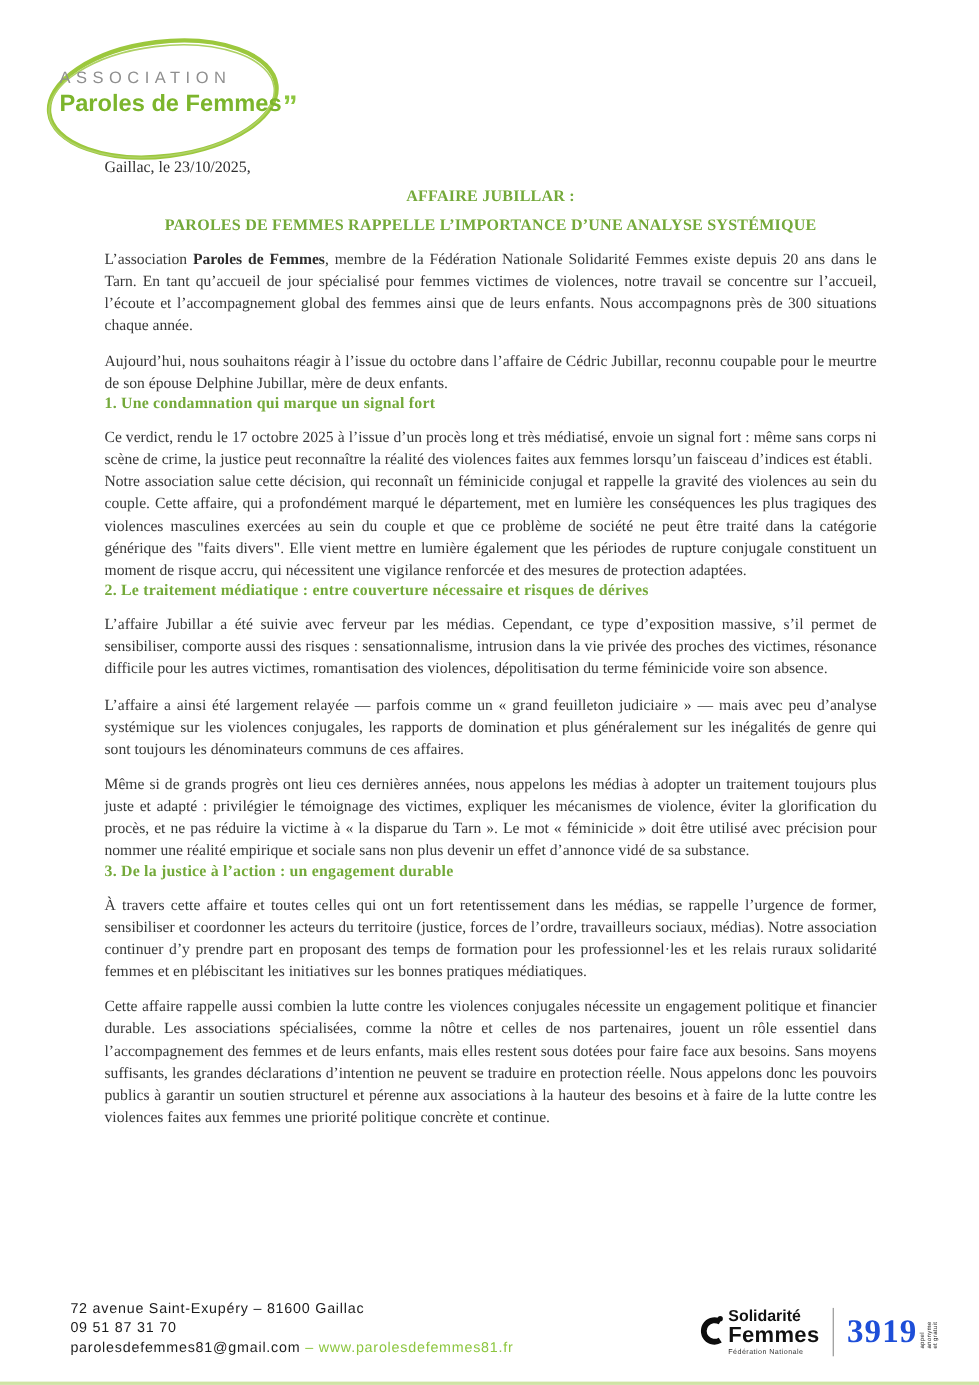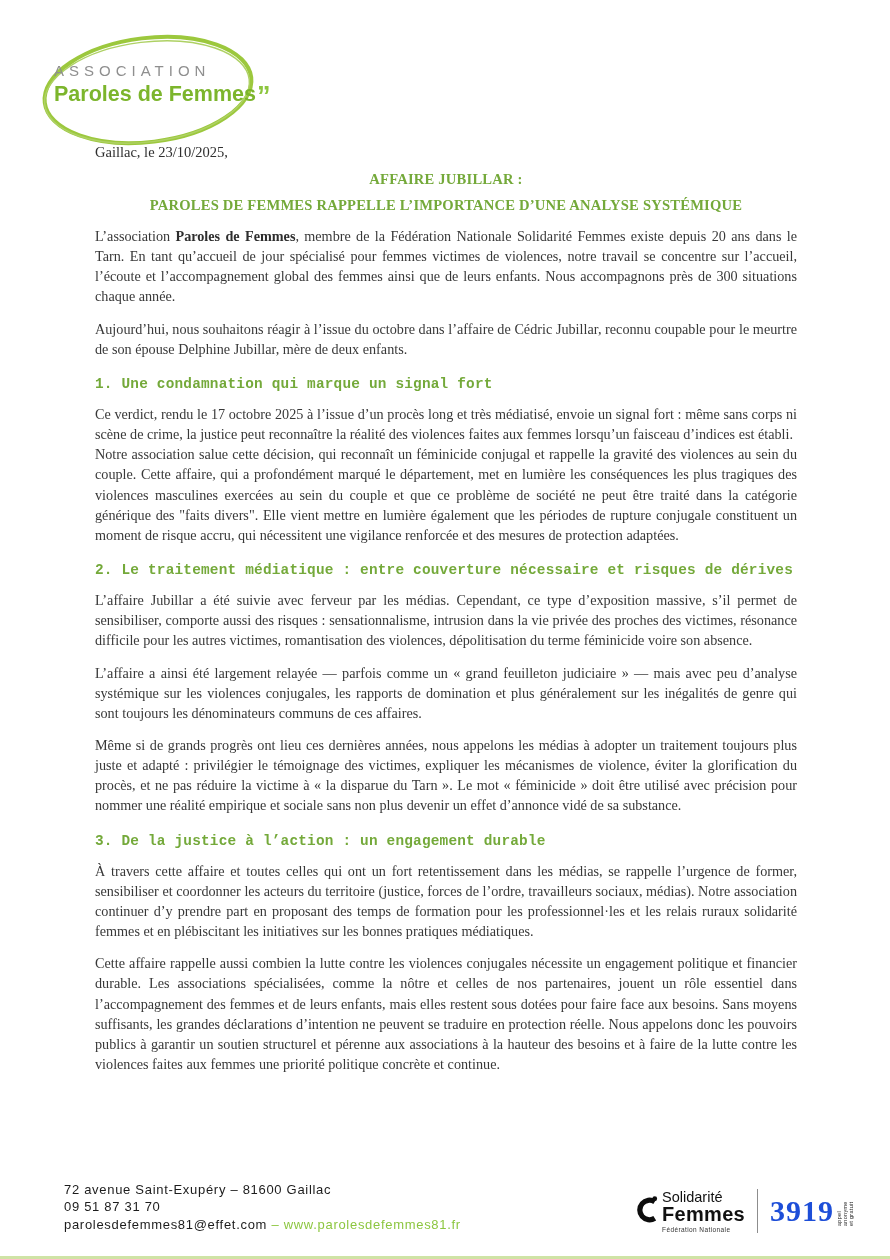--- a/index.html
+++ b/index.html
@@ -37,42 +37,42 @@
     text-align:center; color:#74a93a; font-weight:bold; font-size:14.6px;
     margin:9px 0 9px 0; letter-spacing:0.2px;
   }
   p.para {
     font-size:14.2px; line-height:1.42; text-align:justify;
     margin-top:12px; color:#383838;
   }
   p.para.tight { margin-top:0; }
   .section-heading {
     color:#74a93a; font-weight:bold; font-size:14.4px;
-    margin-top:17px; margin-bottom:2px; letter-spacing:0.2px;font-family:Liberation Mono, monospace;
+    margin-bottom:2px; letter-spacing:0.2px;
   }
   strong.inline-bold { font-weight:bold; color:#2e2e2e; }
 
   
   .footer {
     position:absolute; left:64px; right:30px; bottom:26px;
     display:flex; justify-content:space-between; align-items:flex-end;
   }
   .footer-contact {
     font-family:"Liberation Sans", sans-serif;
     font-size:13px; letter-spacing:0.7px; line-height:17.5px; color:#1c1c1c;
   }
   .footer-org { font-weight:bold; font-size:13.5px; letter-spacing:0.8px; color:#111; }
   .footer-link { color:#8cc63f; text-decoration:none; }
   .footer-sep { color:#8cc63f; }
 
   .footer-logos { display:flex; align-items:center; gap:12px; padding-right:6px; }
   .sf-logo { display:flex; align-items:flex-start; gap:2px; }
   .sf-mark { margin-top:4px; }
   .sf-text { font-family:"Liberation Sans", sans-serif; color:#111; }
-  .sf-line1 { font-size:14.5px; font-weight:400; line-height:15px; }
+  .sf-line1 { font-size:14.5px; font-weight:700; line-height:15px; }
   .sf-line2 { font-size:20px; font-weight:bold; line-height:19px; letter-spacing:0.3px; }
   .sf-sub { font-size:6.5px; letter-spacing:0.4px; color:#333; margin-top:2px; }
   .logo-divider { width:1px; height:44px; background:#8d8d8d; }
   .helpline { display:flex; align-items:center; }
   .helpline-number {
     font-family:Liberation Serif, serif; font-weight:bold;
     font-size:30px; color:#1d4ed8; letter-spacing:1px; line-height:30px;
   }
   .helpline-caption {
     font-family:"Liberation Sans", sans-serif; font-size:5.5px; color:#222;
@@ -123,21 +123,21 @@
 
     <div class="section-heading">3. De la justice à l’action : un engagement durable</div>
     <p class="para">À travers cette affaire et toutes celles qui ont un fort retentissement dans les médias, se rappelle l’urgence de former, sensibiliser et coordonner les acteurs du territoire (justice, forces de l’ordre, travailleurs sociaux, médias). Notre association continuer d’y prendre part en proposant des temps de formation pour les professionnel·les et les relais ruraux solidarité femmes et en plébiscitant les initiatives sur les bonnes pratiques médiatiques.</p>
     <p class="para">Cette affaire rappelle aussi combien la lutte contre les violences conjugales nécessite un engagement politique et financier durable. Les associations spécialisées, comme la nôtre et celles de nos partenaires, jouent un rôle essentiel dans l’accompagnement des femmes et de leurs enfants, mais elles restent sous dotées pour faire face aux besoins. Sans moyens suffisants, les grandes déclarations d’intention ne peuvent se traduire en protection réelle. Nous appelons donc les pouvoirs publics à garantir un soutien structurel et pérenne aux associations à la hauteur des besoins et à faire de la lutte contre les violences faites aux femmes une priorité politique concrète et continue.</p>
   </div>
 
   <div class="footer">
     <div class="footer-contact">
       <div>72 avenue Saint-Exupéry – 81600 Gaillac</div>
       <div>09 51 87 31 70</div>
-      <div><span>parolesdefemmes81@effet.com</span>
+      <div><span>parolesdefemmes81@gmail.com</span>
         <span class="footer-sep">–</span>
         <a href="#" class="footer-link">www.parolesdefemmes81.fr</a></div>
     </div>
 
     <div class="footer-logos">
       <div class="sf-logo">
         <svg class="sf-mark" viewBox="0 0 36 42" width="27" height="32" aria-hidden="true">
           <path d="M29 10 A 13 13 0 1 0 29 32" fill="none" stroke="#0d0d0d" stroke-width="7" stroke-linecap="butt"></path>
           <circle cx="29" cy="6" r="3.2" fill="#0d0d0d"></circle>
         </svg>

